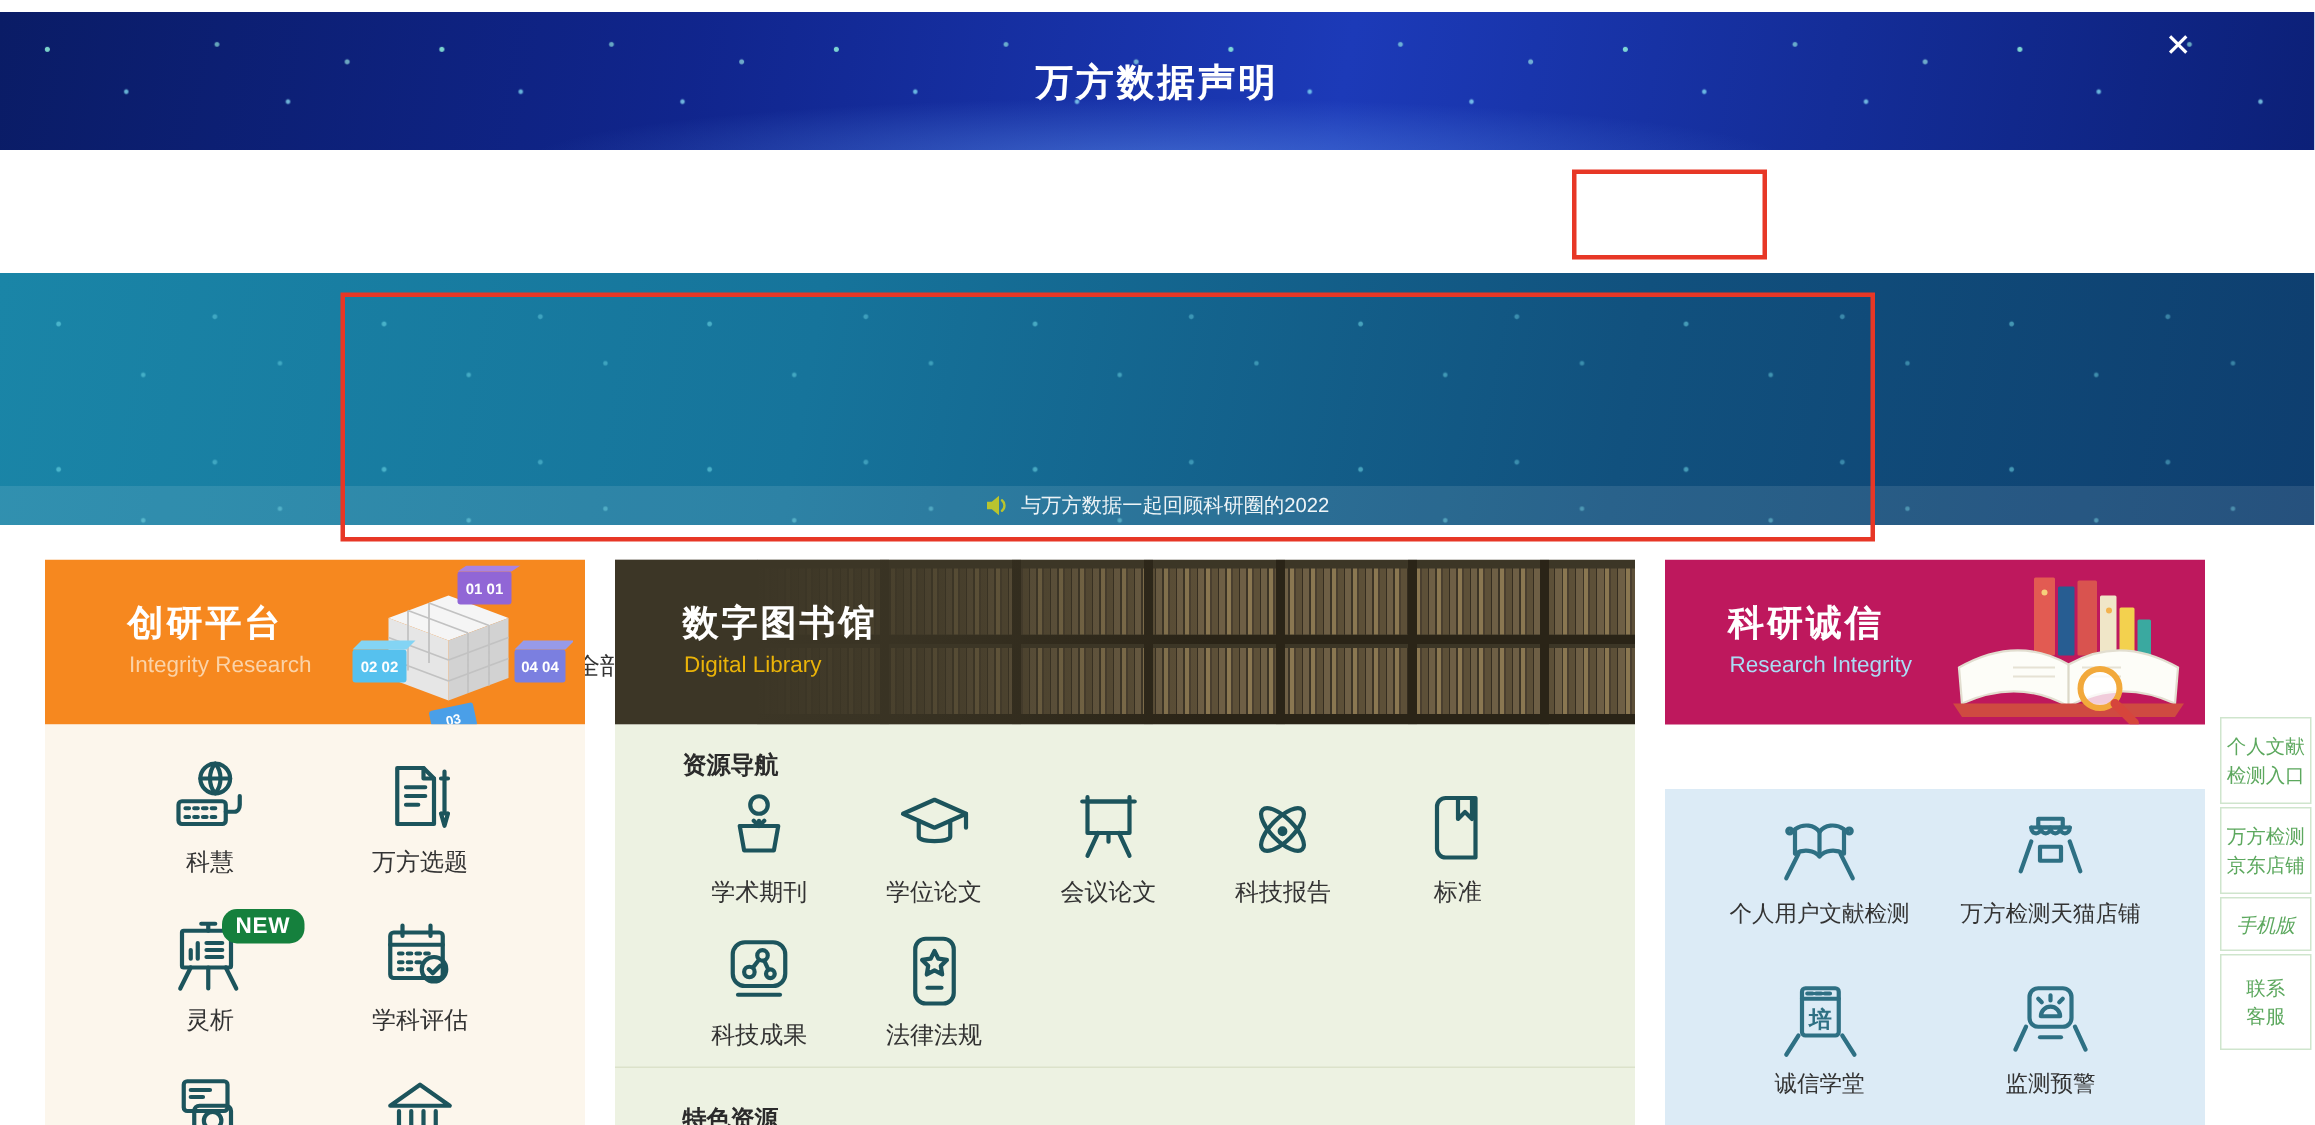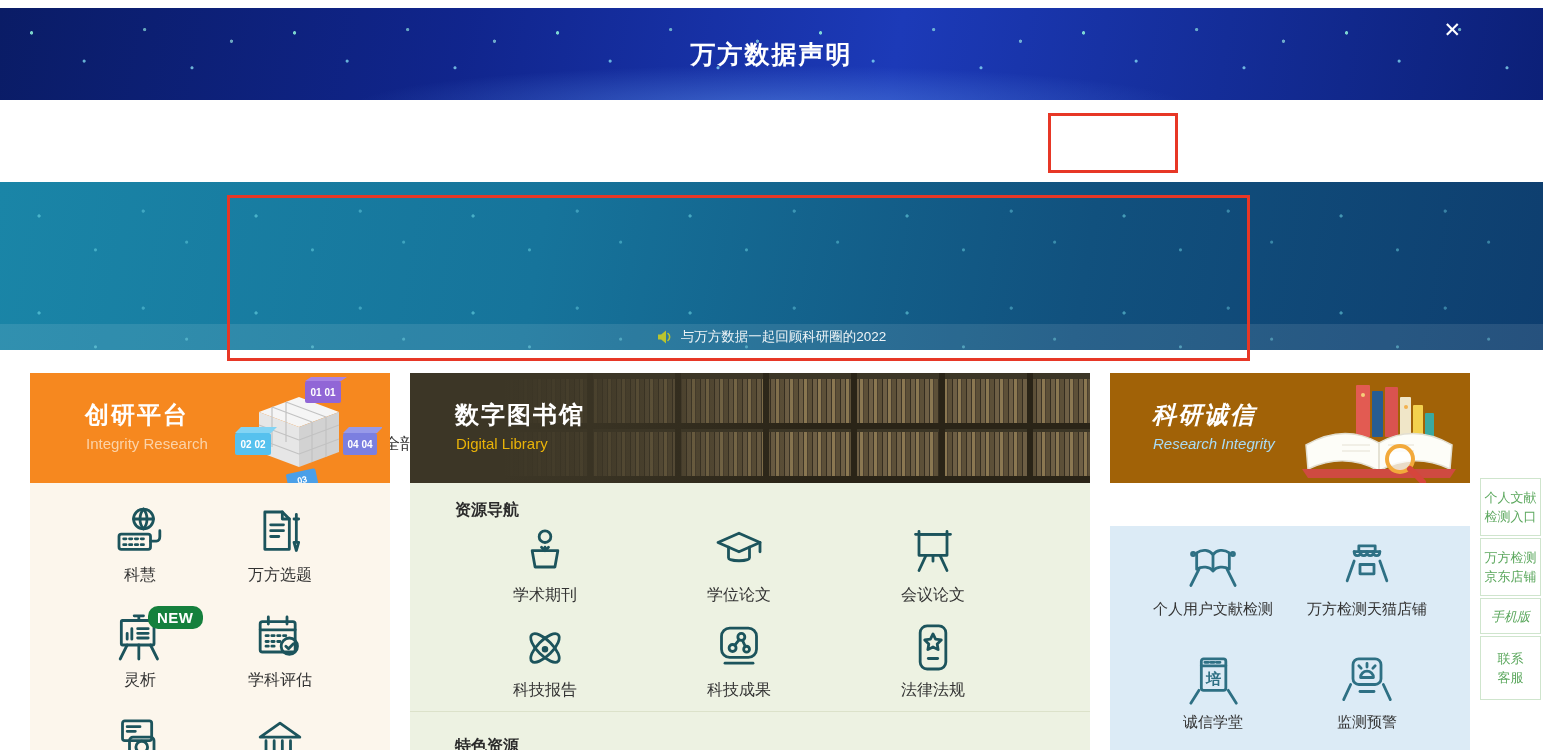--- a/index.html
+++ b/index.html
@@ -105,30 +105,30 @@
   .shelf-fade { position:absolute; left:0; top:0; width:420px; height:110px;
     background:linear-gradient(90deg,#3c3626 0 22%, rgba(60,54,38,.82) 45%, rgba(60,54,38,0) 95%); }
   .card-lib .card-title { left:45px; top:26px; }
   .card-lib .card-sub { left:46px; top:62px; color:#eab308; }
   .card-lib .card-body { background:#edf2e2; }
   .lib-section1 { position:absolute; left:45px; top:17px; font-size:16px; font-weight:bold; color:#2b2b2b; }
   .lib-divider { position:absolute; left:0; right:0; top:228px; border-top:1px solid #dce2ca; }
   .lib-section2 { position:absolute; left:45px; top:253px; font-size:16px; font-weight:bold; color:#2b2b2b; }
 
   .card-int { left:1110px; width:360px; }
-  .card-int .card-head { background:#a16207;font-style:italic; }
+  .card-int .card-head { background:#be185d; }
   .card-int .card-title { left:42px; top:26px; }
   .card-int .card-sub { left:43px; top:62px; color:#aadcf5; }
   .card-int .card-body { background:#dcebf6;margin-top:43px; }
   .book-art { position:absolute; right:2px; top:6px; }
 
   
   .svc-grid { position:absolute; display:grid; }
   .grid-innov { left:40px; right:40px; top:22px; grid-template-columns:1fr 1fr; grid-auto-rows:105px; }
-  .grid-lib { left:38px; right:60px; top:42px; grid-template-columns:repeat(3,1fr); grid-auto-rows:95px; }
+  .grid-lib { left:38px; right:60px; top:42px; grid-template-columns:repeat(5,1fr); grid-auto-rows:95px; }
   .grid-int { left:26px; right:26px; top:14px; grid-template-columns:1fr 1fr; grid-auto-rows:113px; }
   .svc-item { position:relative; display:flex; flex-direction:column; align-items:center; }
   .svc-icon { width:56px; height:56px; color:#1c545c; }
   .grid-int .svc-icon { color:#2e7084; }
   .svc-icon svg { width:100%; height:100%; }
   .ic { fill:none; stroke:currentColor; stroke-width:2.4; stroke-linecap:round; stroke-linejoin:round; }
   .svc-label { margin-top:4px; font-size:16px; color:#333; white-space:nowrap; }
   .grid-int .svc-label { font-size:15px; }
   .svc-badge { position:absolute; top:-4px; left:calc(50% + 8px); background:#15803d; color:#fff;
     font-size:15px; font-weight:bold; padding:3px 9px; border-radius:10px; letter-spacing:.5px; }
@@ -390,20 +390,30 @@
                   <ellipse cx="24" cy="24" rx="16" ry="6.5" transform="rotate(-45 24 24)"></ellipse>
                   <circle cx="24" cy="25" r="1.6" fill="currentColor"></circle>
                 </g>
               </svg></span>
 
     <span class="svc-label" data-interactable="false">科技报告</span>
   </div>
           <div class="svc-item" data-interactable="true">
     <span class="svc-icon" data-interactable="false"><svg viewBox="0 0 48 48">
                 <g class="ic">
+                  <path d="M34,6 v34 H17 a5,5 0 0 1 -5,-5 V11 a5,5 0 0 1 5,-5 z"></path>
+                  <path d="M24,6 v12 l4,-4 4,4 V6"></path>
+                </g>
+              </svg></span>
+
+    <span class="svc-label" data-interactable="false">标准</span>
+  </div>
+          <div class="svc-item" data-interactable="true">
+    <span class="svc-icon" data-interactable="false"><svg viewBox="0 0 48 48">
+                <g class="ic">
                   <rect x="9" y="7" width="30" height="25" rx="7"></rect>
                   <circle cx="18.5" cy="24" r="3"></circle>
                   <circle cx="26" cy="14.5" r="3"></circle>
                   <circle cx="30.5" cy="25" r="2.5"></circle>
                   <path d="M20.5,21.5 l3.5,-4.5 M27,17.5 l2.3,5"></path>
                   <path d="M12,37 h24"></path>
                 </g>
               </svg></span>
 
     <span class="svc-label" data-interactable="false">科技成果</span>

